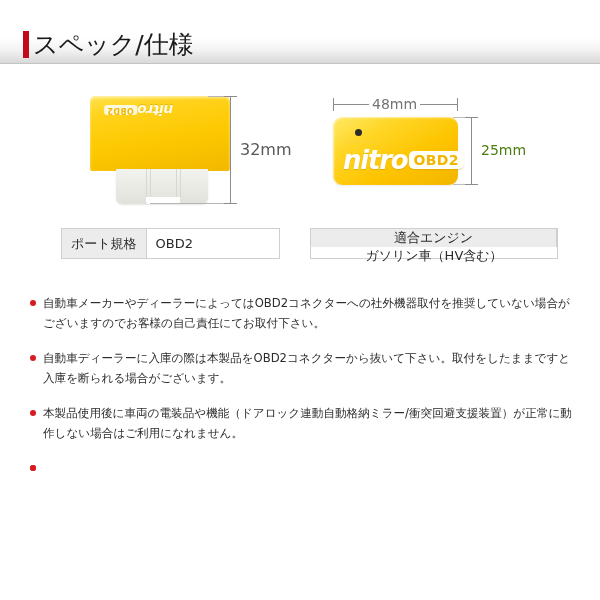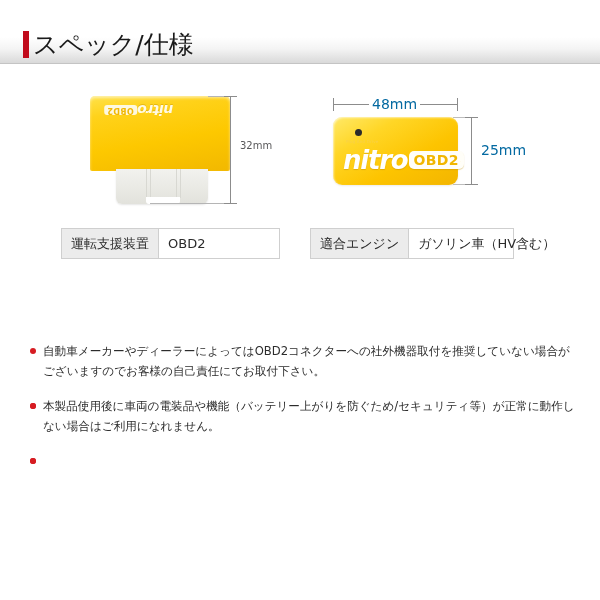--- a/index.html
+++ b/index.html
@@ -156,21 +156,21 @@
     width: 13px;
     height: 1px;
     background: #8c8c8c;
   }
   .dim-v::before { top: 0; }
   .dim-v::after { top: 107px; }
   .dim-label-v {
     position: absolute;
     left: 150px;
     top: 44px;
-    font-size: 10px;
+    font-size: 16px;
     color: #58585a;
     font-family: "DejaVu Sans", sans-serif;
     white-space: nowrap;
   }
   .lead-top {
     position: absolute;
     left: 118px;
     top: 0;
     width: 24px;
     height: 1px;
@@ -209,21 +209,21 @@
     height: 13px;
     background: #8c8c8c;
   }
   .dim-h::before { left: 0; }
   .dim-h::after { left: 124px; }
   .dim-label-h {
     position: absolute;
     left: 36px;
     top: -8px;
     font-size: 14px;
-    color: #0369a1;
+    color: #737373;
     font-family: "DejaVu Sans", sans-serif;
     background: #fff;
     padding: 0 3px;
     white-space: nowrap;
   }
   .dev-body-top {
     position: absolute;
     left: 0;
     top: 25px;
     width: 125px;
@@ -305,21 +305,21 @@
     height: 1px;
     background: #8c8c8c;
   }
   .dim-v2::before { top: 0; }
   .dim-v2::after { top: 67px; }
   .dim-label-v2 {
     position: absolute;
     left: 148px;
     top: 50px;
     font-size: 14px;
-    color: #0369a1;
+    color: #4d7c0f;
     font-family: "DejaVu Sans", sans-serif;
     white-space: nowrap;
   }
   .lead-r-top {
     position: absolute;
     left: 120px;
     top: 25px;
     width: 20px;
     height: 1px;
     background: #bdbdbd;
@@ -343,21 +343,21 @@
   }
   .spec-table {
     position: absolute;
     display: flex;
     border: 1px solid #cfcfcf;
     box-sizing: border-box;
     height: 31px;
     background: #fff;
   }
   .spec-table.t1 { left: 61px; top: 0; width: 219px; }
-  .spec-table.t2 { left: 310px; top: 0; width: 204px; }
+  .spec-table.t2 { left: 310px; top: 0; width: 248px; flex-direction: column; }
   .spec-th {
     background: #ececec;
     border-right: 1px solid #cfcfcf;
     display: flex;
     align-items: center;
     justify-content: center;
     font-size: 13px;
     color: #2a2a2a;
     padding: 0 9px;
     white-space: nowrap;
@@ -375,21 +375,20 @@
     flex: 1 1 auto;
   }
   .spec-table.t2 .spec-td { justify-content: center; }
 
   
   .notes {
     position: absolute;
     left: 30px;
     top: 293px;
     width: 548px;
-    margin-top: 48px;
   }
   .note {
     position: relative;
     padding-left: 13px;
     margin-bottom: 15px;
     font-size: 11.6px;
     line-height: 20px;
     color: #2c2c2c;
     font-family: "DejaVu Sans", sans-serif;
     text-align: left;
@@ -452,40 +451,41 @@
     </div>
     <div class="lead-r-top"></div>
     <div class="lead-r-bot"></div>
     <div class="dim-v2"></div>
     <div class="dim-label-v2">25mm</div>
   </div>
 </div>
 
 <div class="spec-tables">
   <div class="spec-table t1">
-    <div class="spec-th">運転支援装置</div>
+    <div class="spec-th">ポート規格</div>
     <div class="spec-td">OBD2</div>
   </div>
   <div class="spec-table t2">
     <div class="spec-th">適合エンジン</div>
     <div class="spec-td">ガソリン車（HV含む）</div>
   </div>
 </div>
 
 <div class="notes">
   <div class="note">
     <span class="note-dot"></span>
     <span>自動車メーカーやディーラーによってはOBD2コネクターへの社外機器取付を推奨していない場合がございますのでお客様の自己責任にてお取付下さい。</span>
   </div>
   <div class="note">
     <span class="note-dot"></span>
+    <span>自動車ディーラーに入庫の際は本製品をOBD2コネクターから抜いて下さい。取付をしたままですと入庫を断られる場合がございます。</span>
   </div>
   <div class="note">
     <span class="note-dot"></span>
-    <span>本製品使用後に車両の電装品や機能（バッテリー上がりを防ぐため/セキュリティ等）が正常に動作しない場合はご利用になれません。</span>
+    <span>本製品使用後に車両の電装品や機能（ドアロック連動自動格納ミラー/衝突回避支援装置）が正常に動作しない場合はご利用になれません。</span>
   </div>
   <div class="note">
     <span class="note-dot"></span>
   </div>
   <div class="note">
     <span class="note-dot"></span>
   </div>
 </div>
 
 </body></html>

